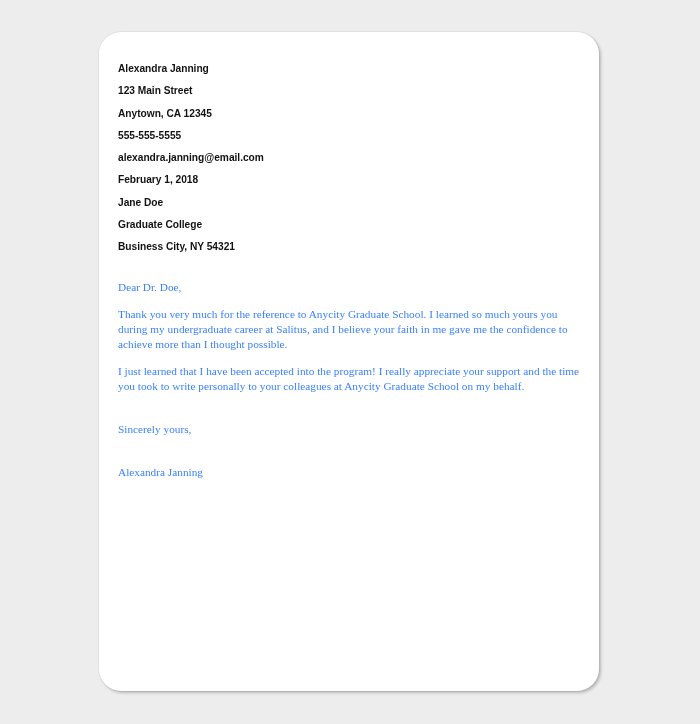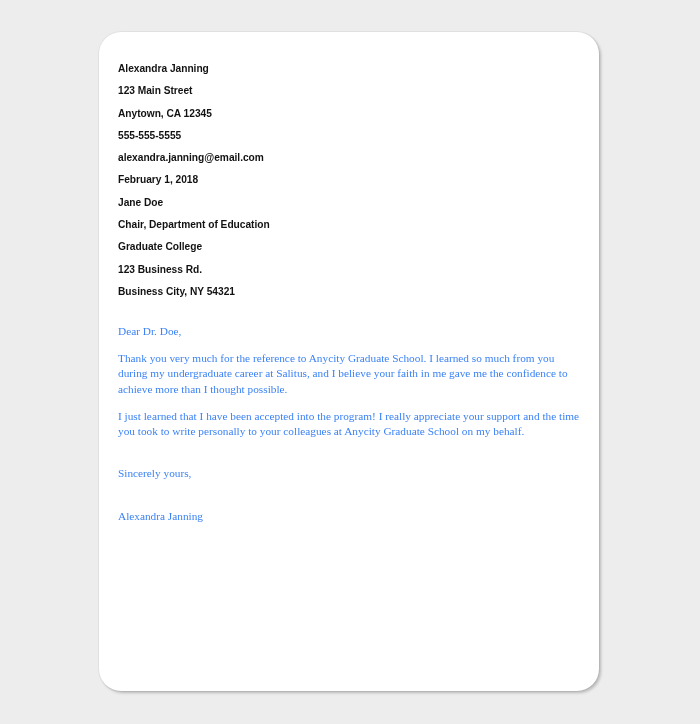--- a/index.html
+++ b/index.html
@@ -91,29 +91,27 @@
     <div class="letter-inner">
 
       <div class="header-block">
         <div class="header-line">Alexandra Janning</div>
         <div class="header-line">123 Main Street</div>
         <div class="header-line">Anytown, CA 12345</div>
         <div class="header-line">555-555-5555</div>
         <div class="header-line">alexandra.janning@email.com</div>
         <div class="header-line">February 1, 2018</div>
         <div class="header-line">Jane Doe</div>
-        <div class="header-line">Chair, Department of Education</div>
         <div class="header-line">Graduate College</div>
-        <div class="header-line">123 Business Rd.</div>
         <div class="header-line">Business City, NY 54321</div>
       </div>
 
       <div class="body-block">
         <div class="salutation">Dear Dr. Doe,</div>
-        <p class="body-para">Thank you very much for the reference to Anycity Graduate School. I learned so much from you during my undergraduate career at Salitus, and I believe your faith in me gave me the confidence to achieve more than I thought possible.</p>
+        <p class="body-para">Thank you very much for the reference to Anycity Graduate School. I learned so much yours you during my undergraduate career at Salitus, and I believe your faith in me gave me the confidence to achieve more than I thought possible.</p>
         <p class="body-para">I just learned that I have been accepted into the program! I really appreciate your support and the time you took to write personally to your colleagues at Anycity Graduate School on my behalf.</p>
         <div class="closing">Sincerely yours,</div>
         <div class="signature">Alexandra Janning</div>
       </div>
 
     </div>
   </div>
 
 </div>
 

